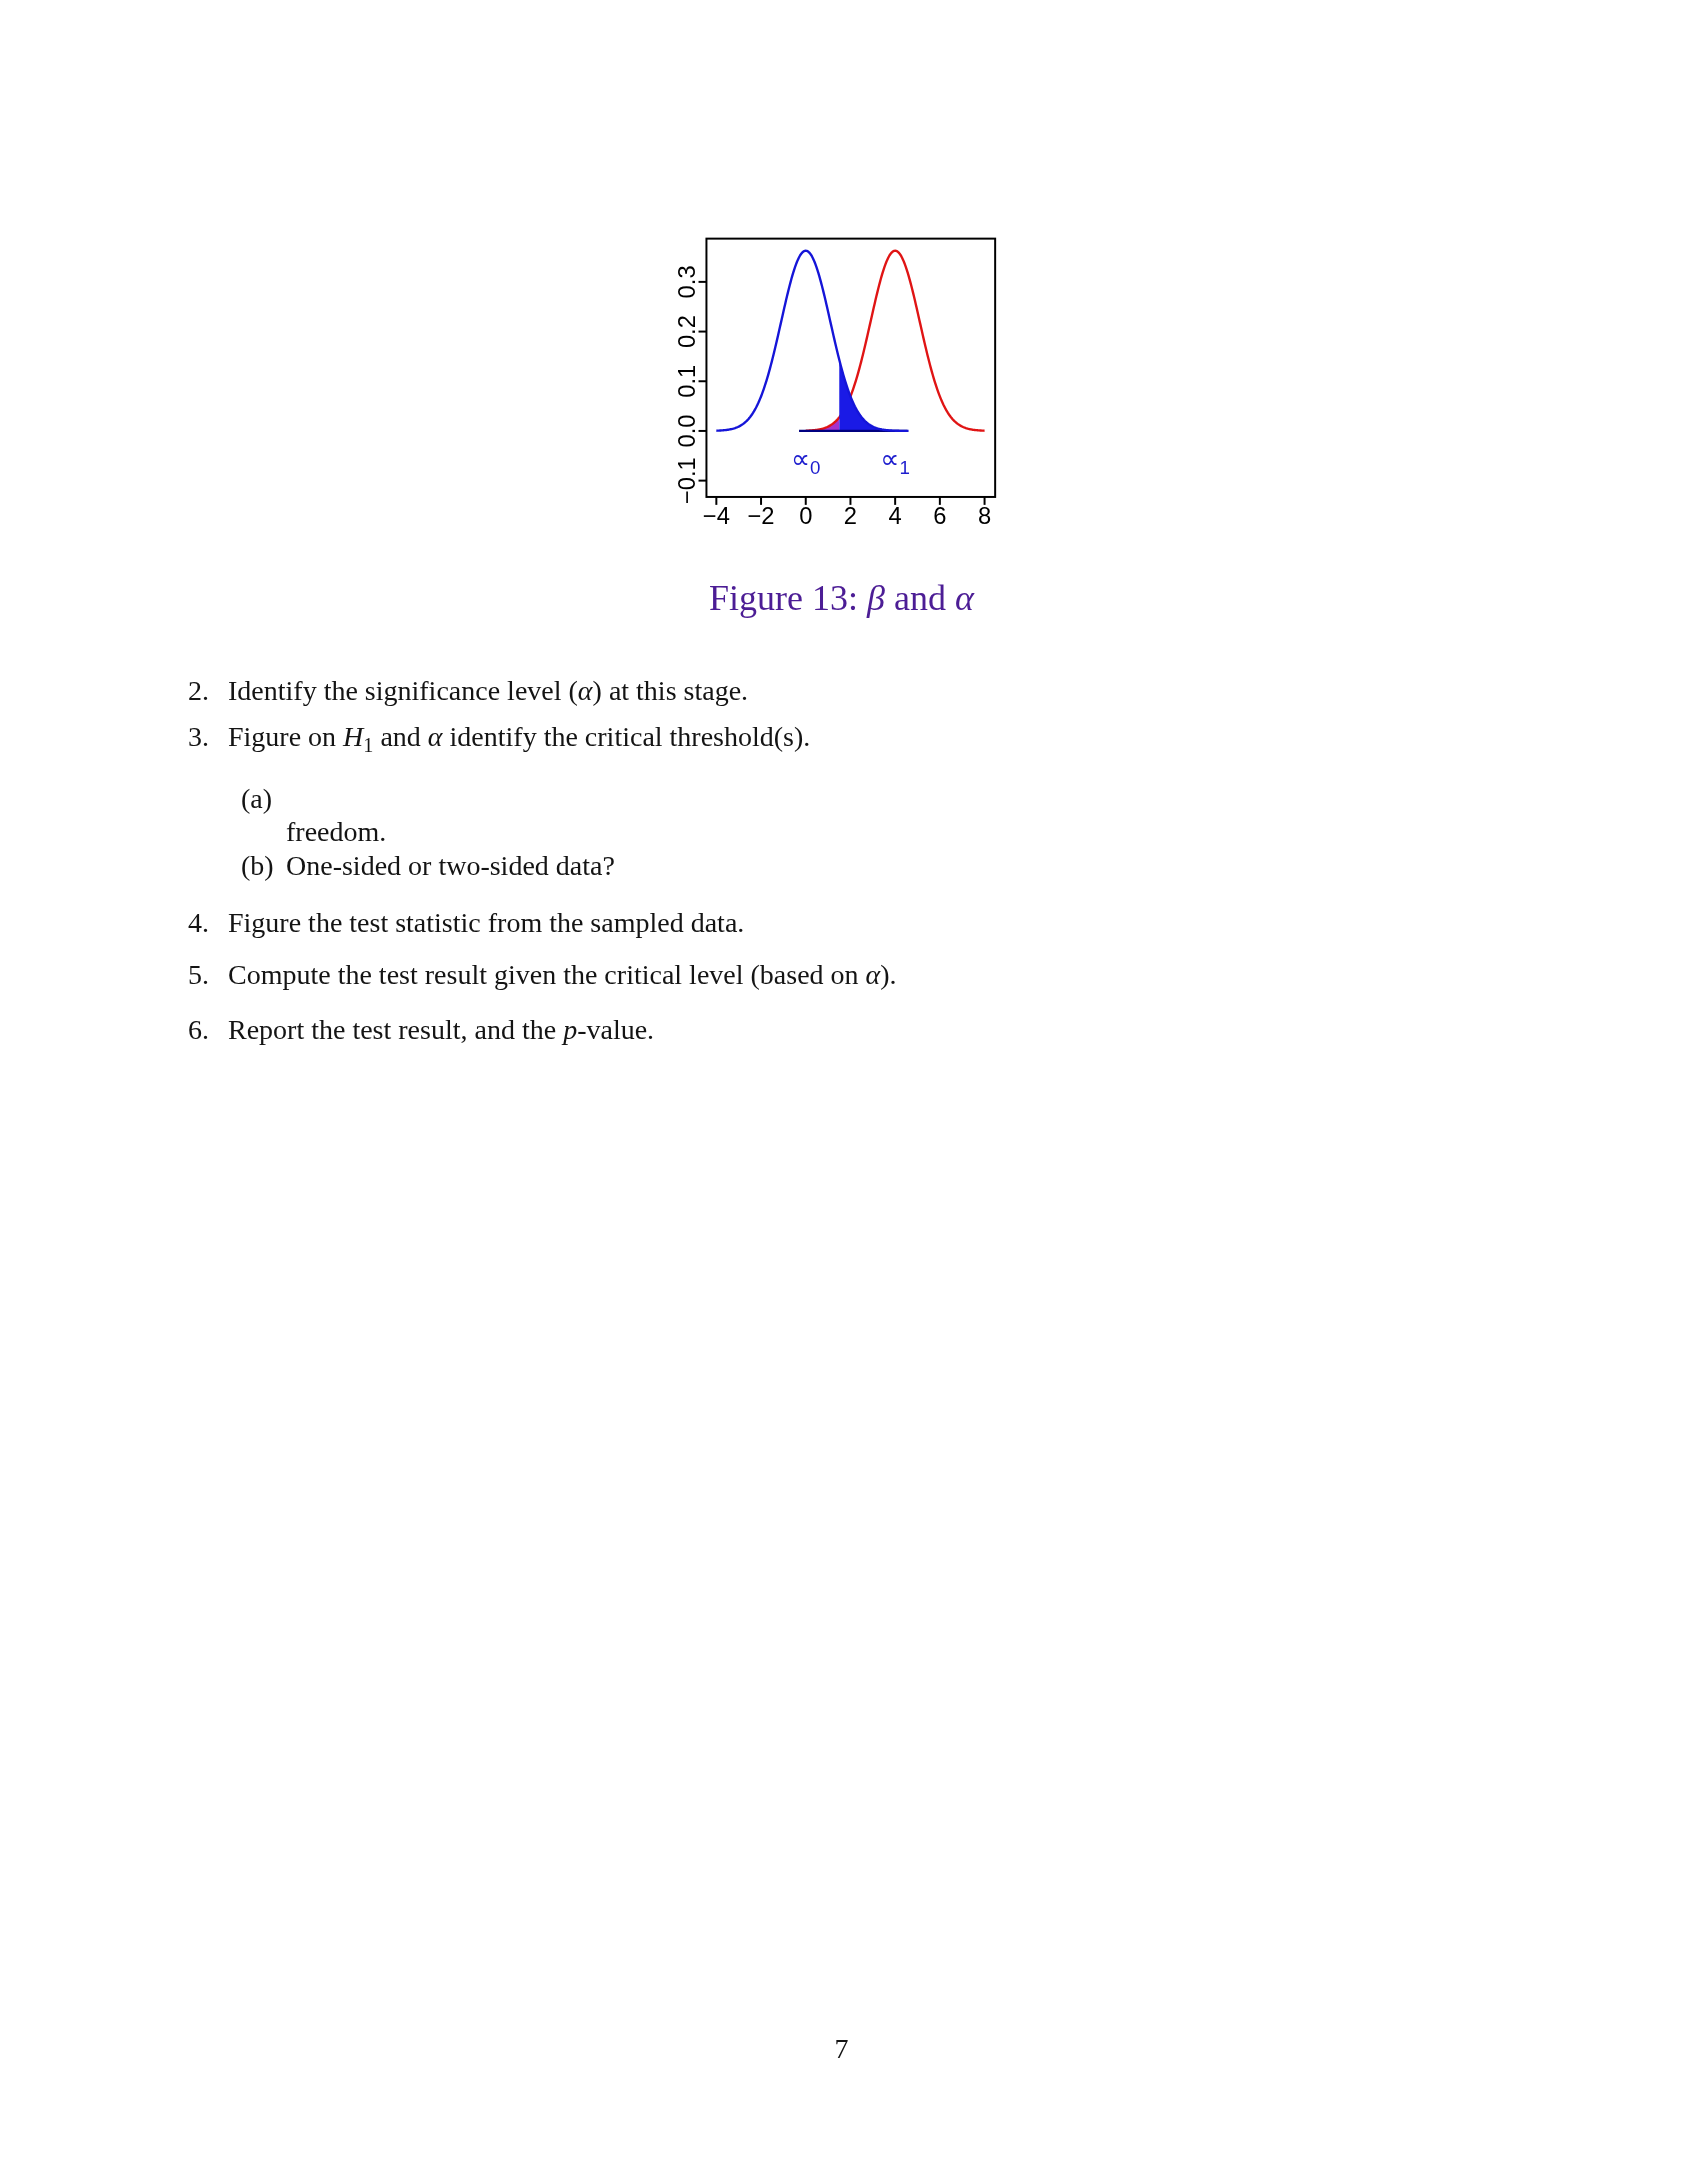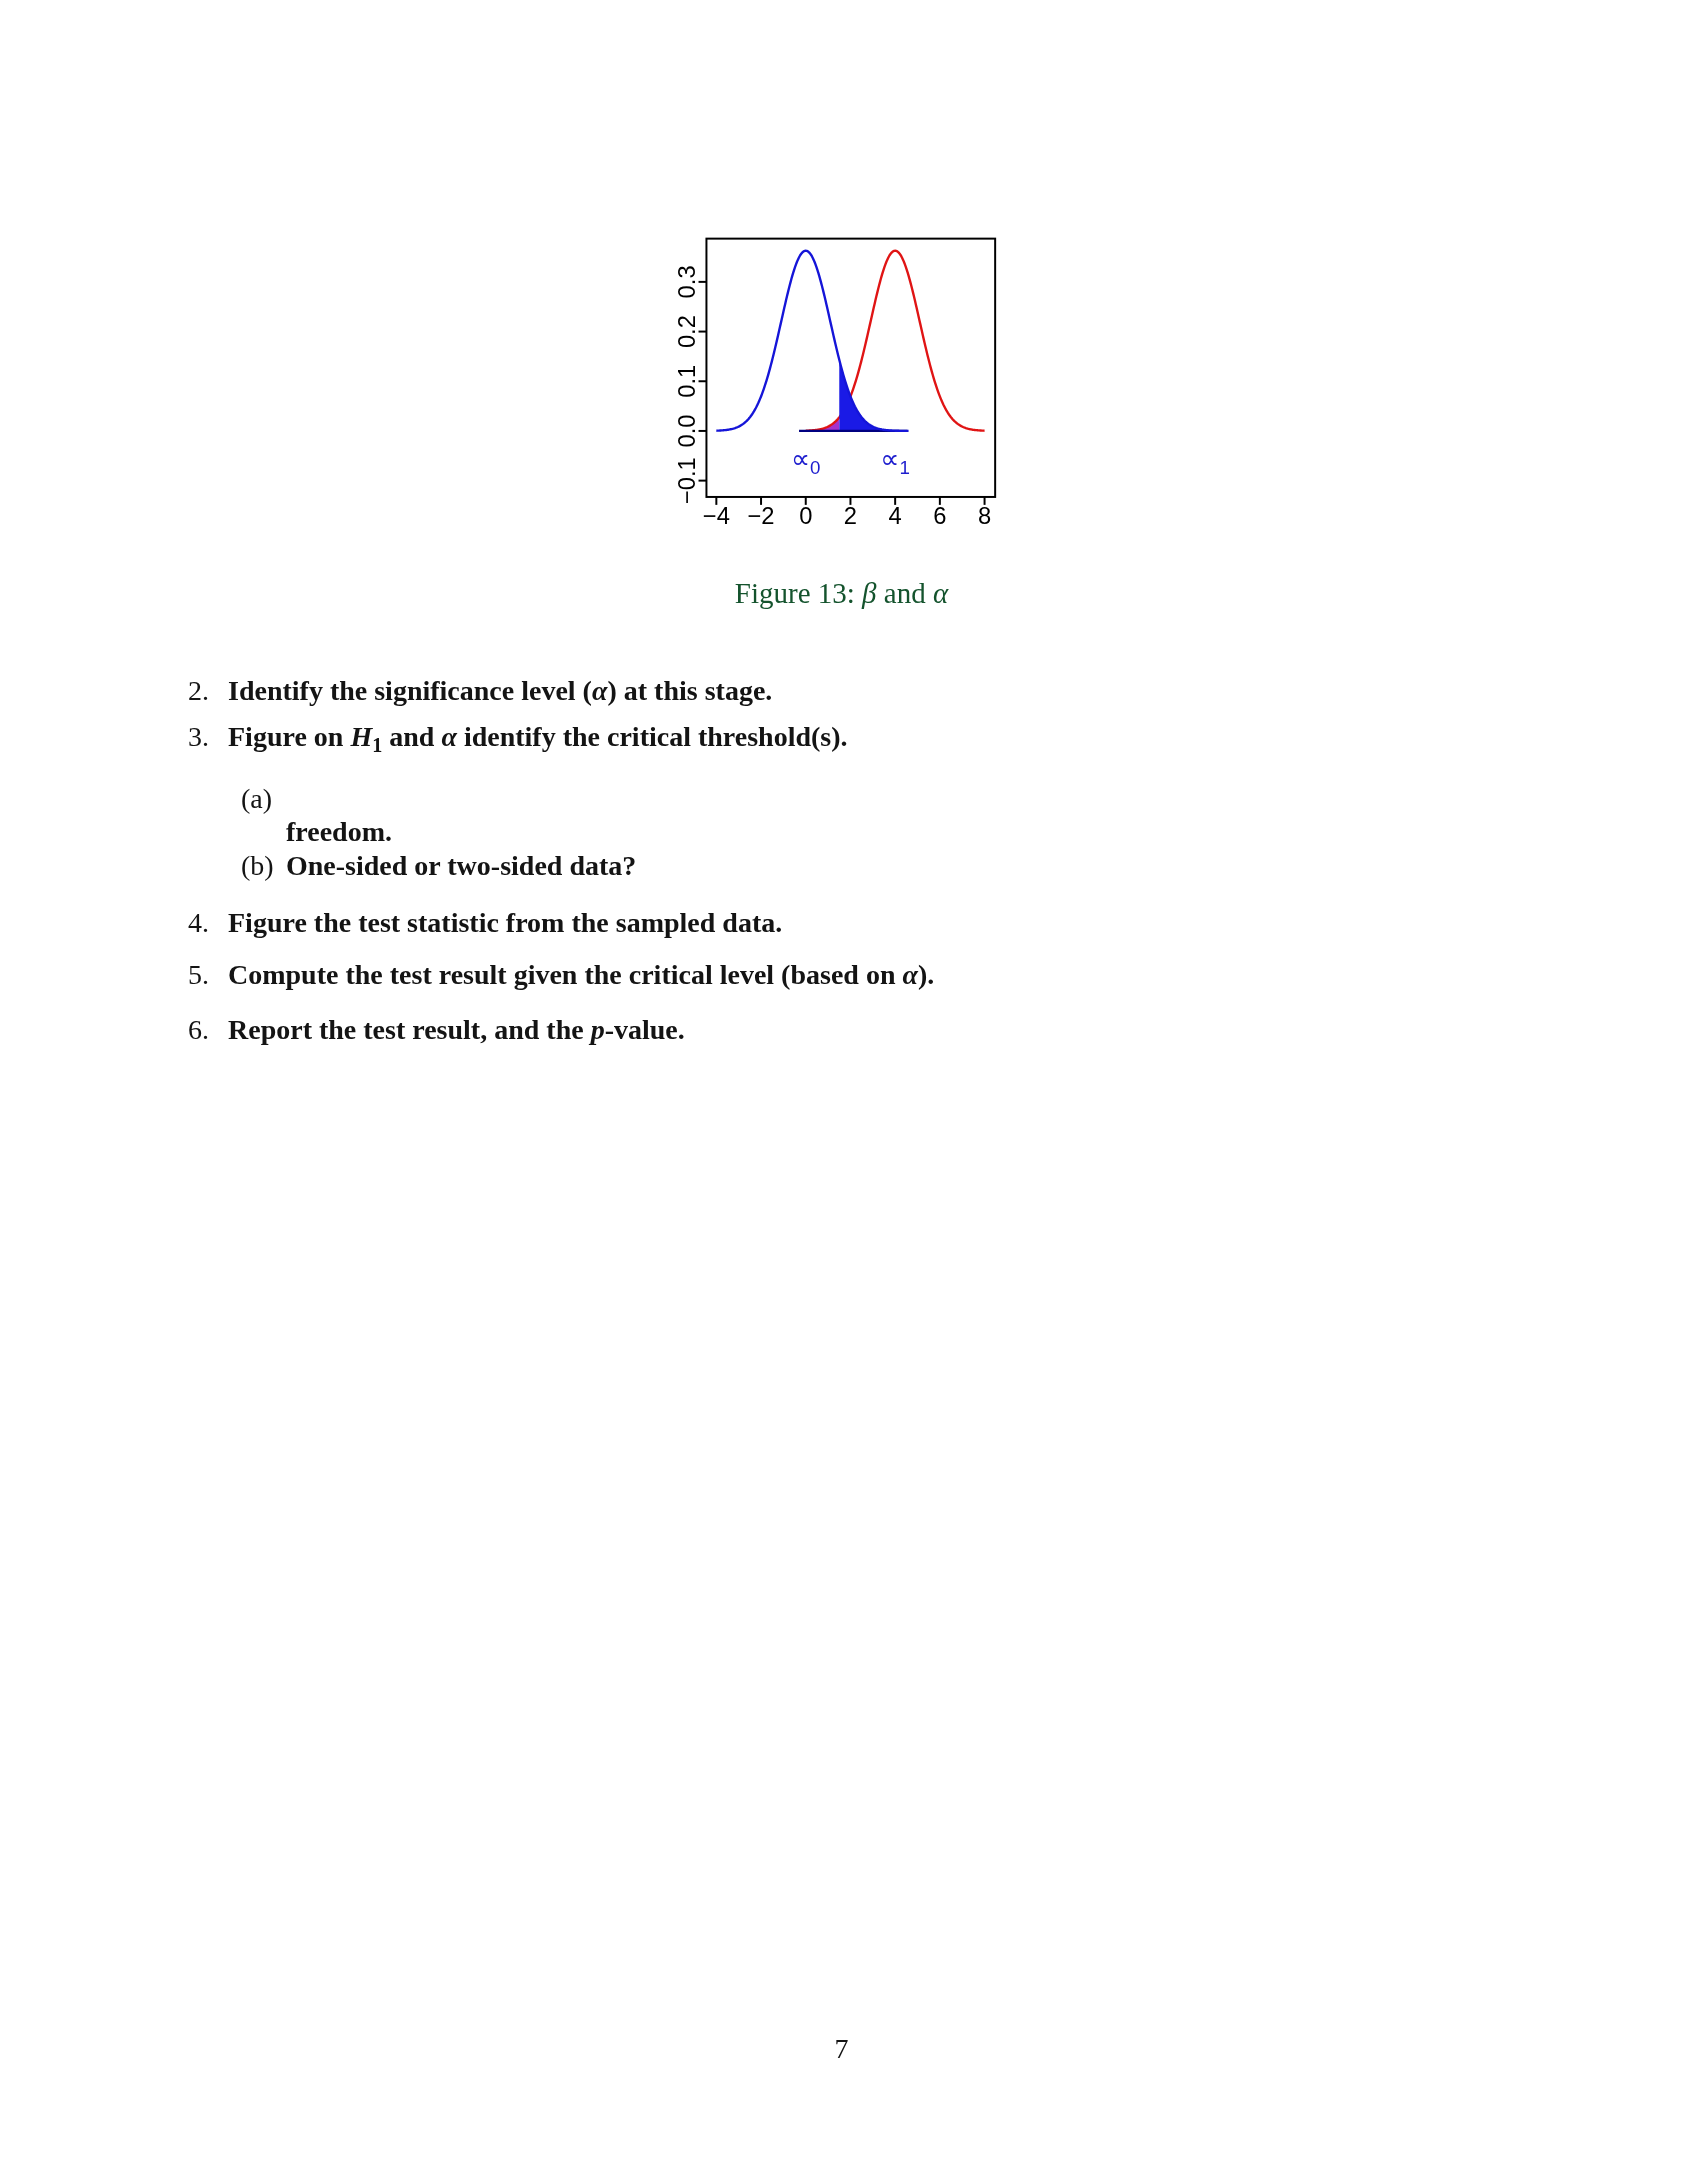--- a/index.html
+++ b/index.html
@@ -7,28 +7,28 @@
     position:relative;
     width:1683px;height:2178px;
     background:#ffffff;
     font-family:"Liberation Serif","DejaVu Serif",serif;
     color:#141414;
     overflow:hidden;
   }
   .plot-mount{position:absolute;left:653px;top:213px;width:386px;height:327px;}
   .caption{
     position:absolute;left:0;top:577px;width:100%;
-    text-align:center;font-size:29px;color:#14532d;
+    text-align:center;font-size:36px;color:#4c1d95;
   }
   .caption span{white-space:pre;}
   .mi{font-style:italic;font-family:"Liberation Serif","DejaVu Serif",serif;}
   .msub{font-style:normal;font-size:0.72em;vertical-align:-0.28em;}
   .list-item{position:absolute;display:flex;font-size:28px;line-height:33px;}
   .list-item .lbl{flex:0 0 auto;}
-  .list-item .txt{flex:0 1 auto;font-weight:bold;}
+  .list-item .txt{flex:0 1 auto;}
   .page-number{
     position:absolute;left:0;top:2033px;width:100%;
     text-align:center;font-size:28px;
   }
   svg text{font-family:"Liberation Sans","DejaVu Sans",sans-serif;}
 </style>
 </head>
 <body>
 
 <div class="page">

